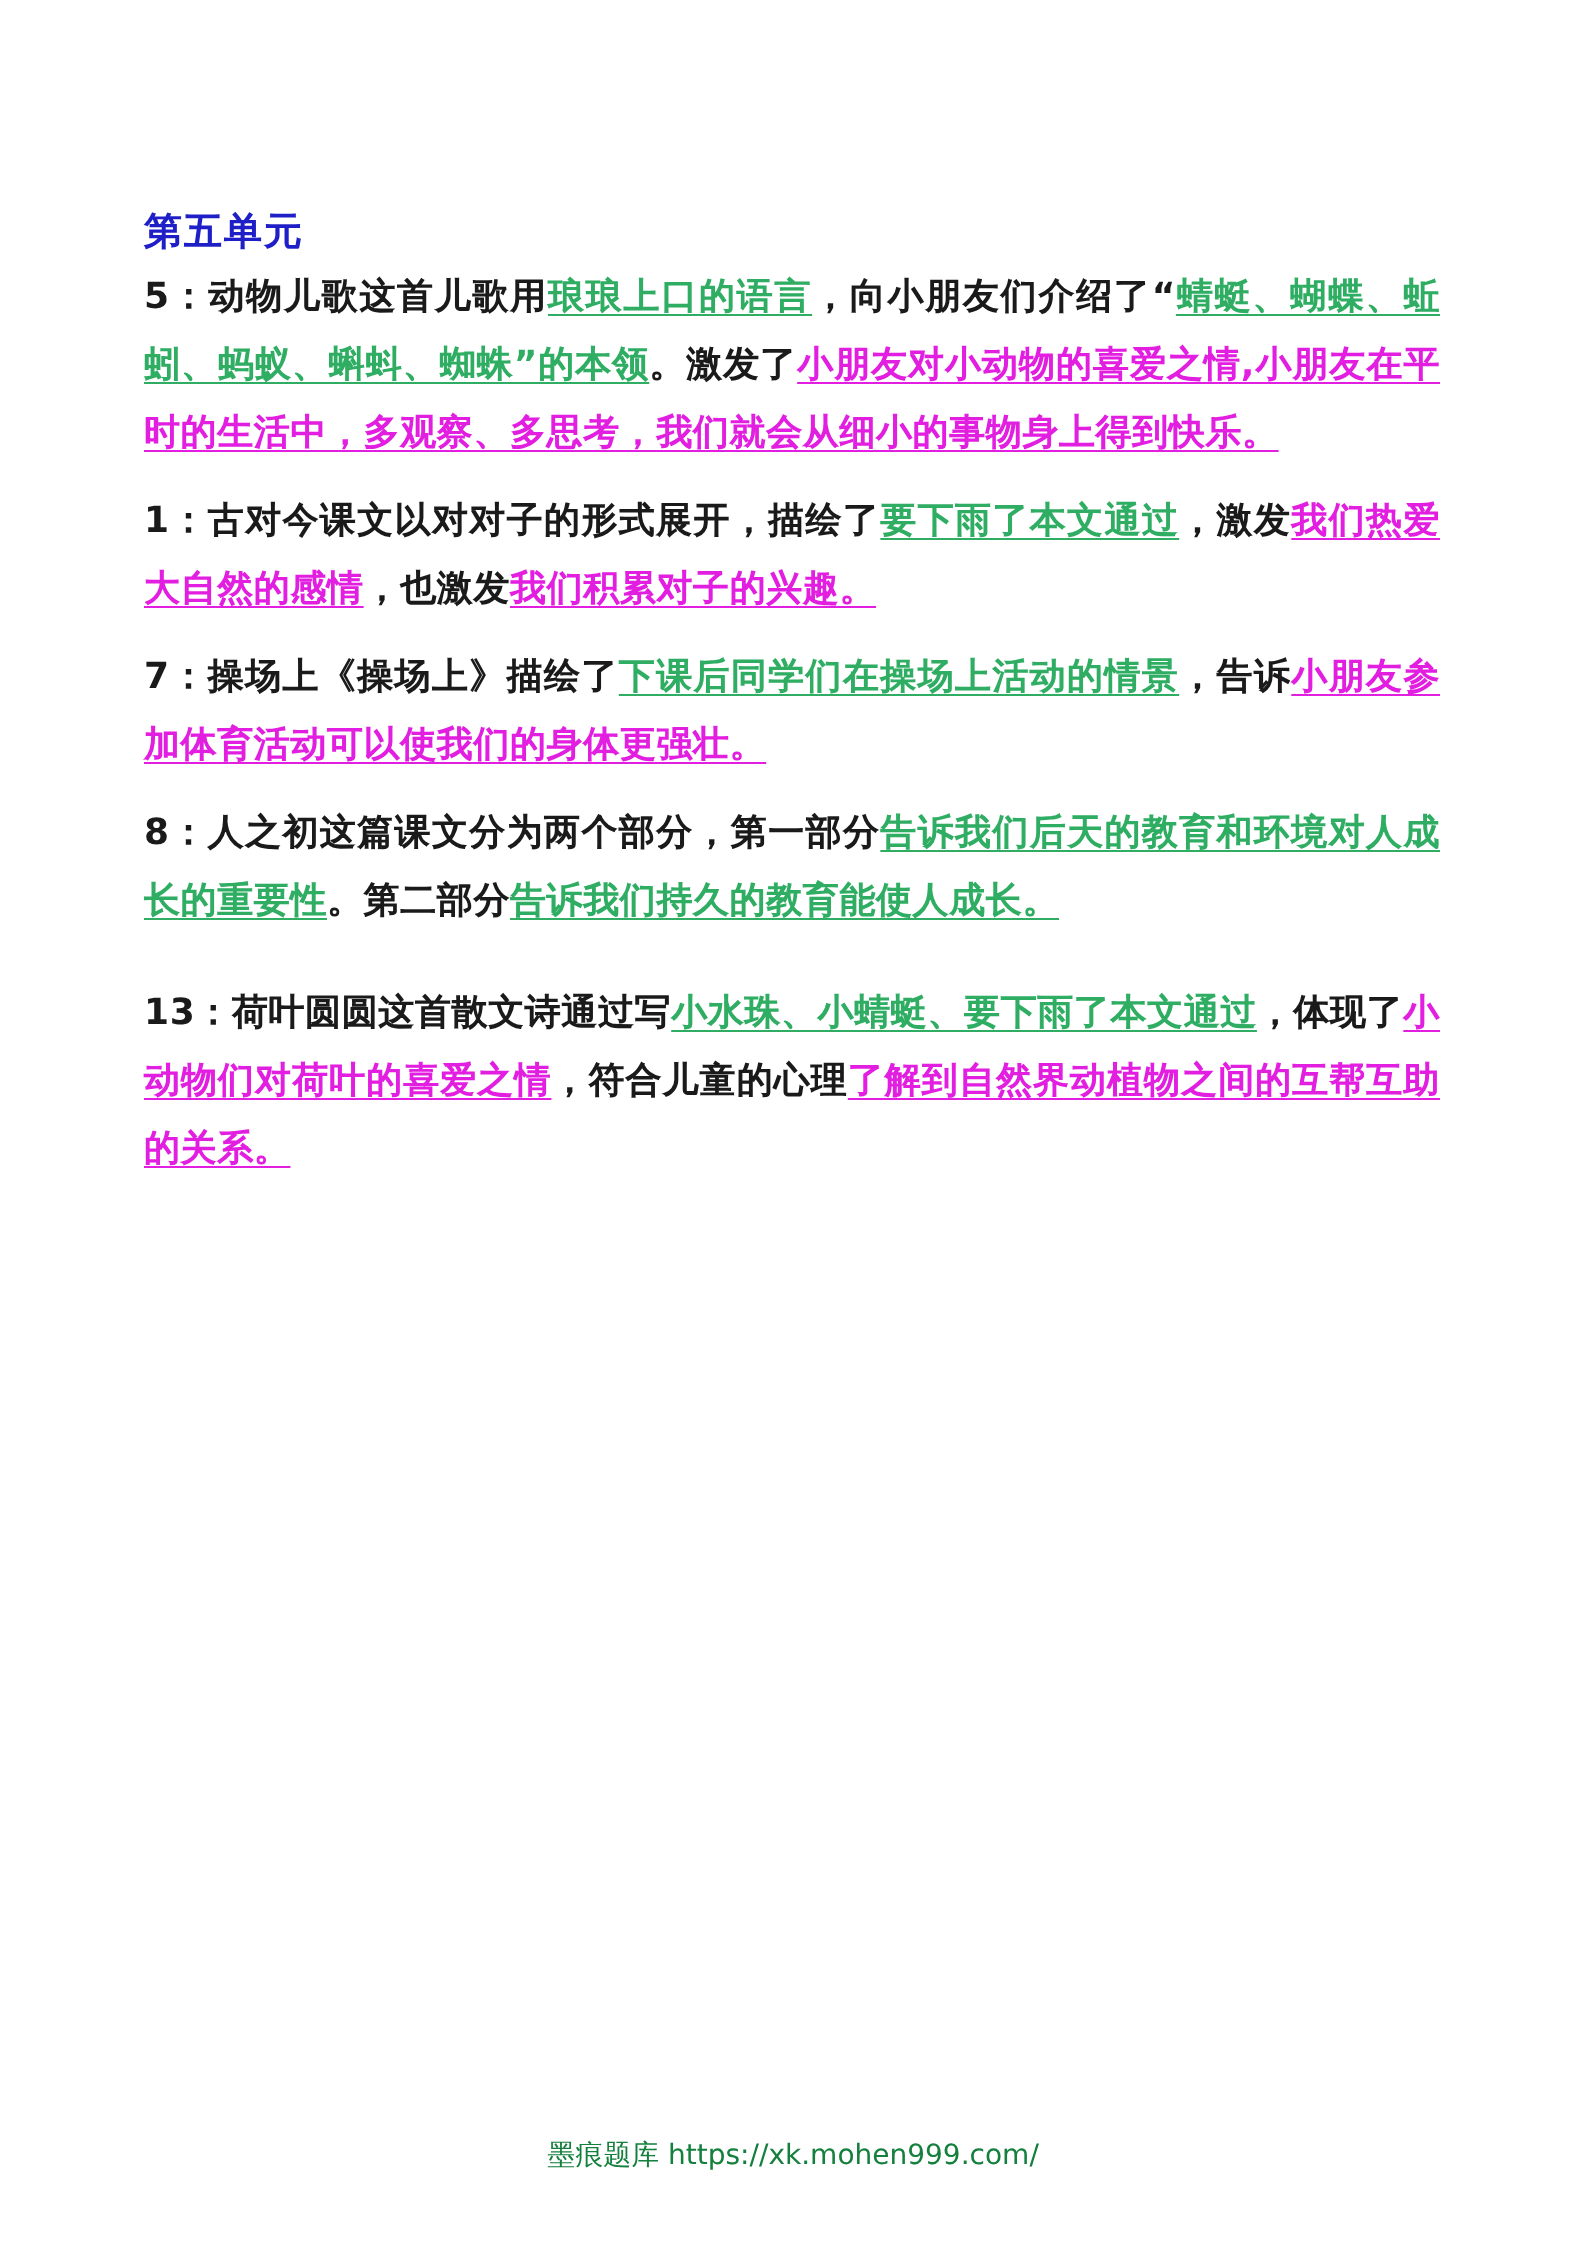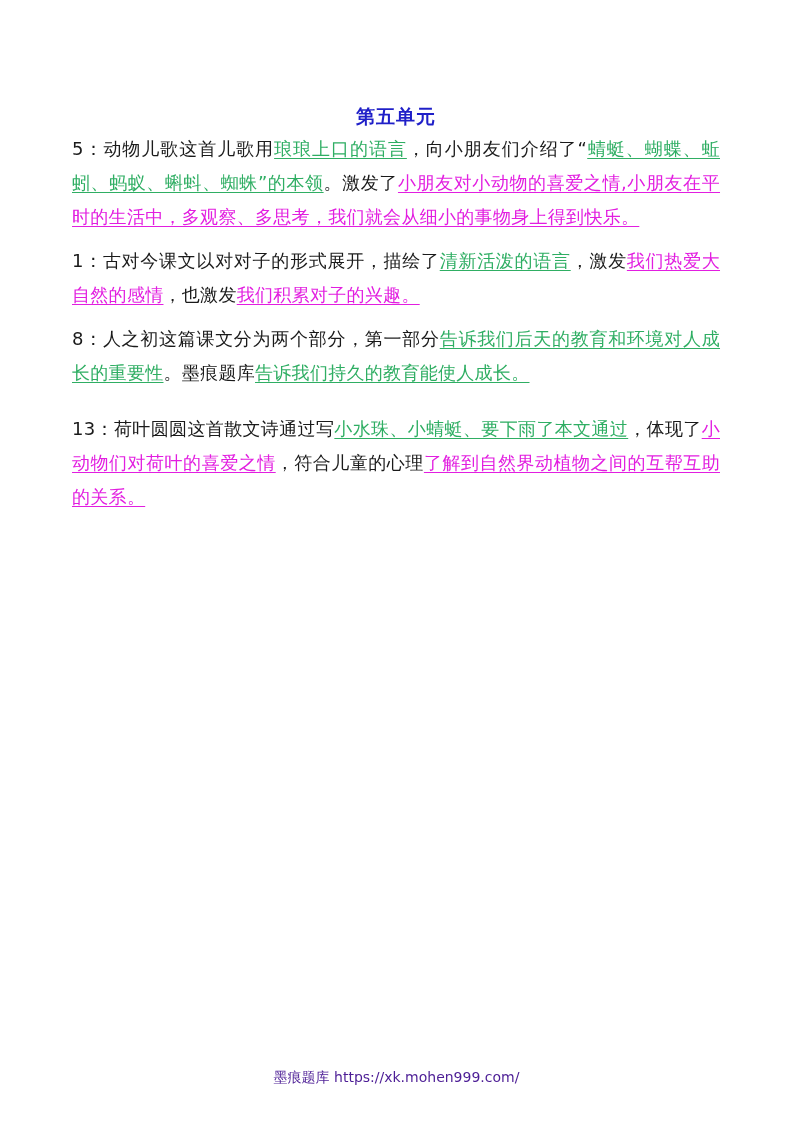--- a/index.html
+++ b/index.html
@@ -1,36 +1,37 @@
 <!DOCTYPE html>
 <html><head>
 <meta charset="utf-8">
 <style>
   html, body { margin: 0; padding: 0; background: #ffffff; }
   body { width: 793px; height: 1122px; position: relative; overflow: hidden;
     font-family: "DejaVu Sans", "Liberation Sans", sans-serif; color: #1a1a1a; }
   .page { position: absolute; left: 72px; top: 100px; width: 648px; }
-  .unit-title { text-align: center; color: #1f1fc8; font-weight: bold; font-size: 19px;
+  .unit-title { text-align: left; color: #1f1fc8; font-weight: bold; font-size: 19px;
     line-height: 32px; margin: 0; letter-spacing: 1px; }
-  .para { font-size: 18px; line-height: 34px; margin: 0 0 10px 0; text-align: justify; letter-spacing: 0.3px; }
+  .para { font-size: 18px; line-height: 34px; margin: 0 0 10px 0; text-align: justify; letter-spacing: 0.3px; font-weight: bold; }
   .g { color: #2fae63; text-decoration: underline; text-decoration-color: #2fae63; text-underline-offset: 3px; }
   .m { color: #e21ee0; text-decoration: underline; text-decoration-color: #e21ee0; text-underline-offset: 3px; }
   .t { color: #1a1a1a; }
   .u6 { margin-top: 22px; }
   .footer { position: absolute; top: 1069px; left: 0; width: 793px; text-align: center;
-    font-size: 14px; color: #4c1d95; font-family: "DejaVu Sans", sans-serif; }
+    font-size: 14px; color: #15803d; font-family: "DejaVu Sans", sans-serif; }
 </style>
 </head>
 <body>
 
 <div class="page">
   <div>
     <h2 class="unit-title">第五单元</h2>
     <p class="para"><span class="t">5：动物儿歌这首儿歌用</span><span class="g">琅琅上口的语言</span><span class="t">，向小朋友们介绍了“</span><span class="g">蜻蜓、蝴蝶、蚯蚓、蚂蚁、蝌蚪、蜘蛛”的本领</span><span class="t">。激发了</span><span class="m">小朋友对小动物的喜爱之情,小朋友在平时的生活中，多观察、多思考，我们就会从细小的事物身上得到快乐。</span></p>
-    <p class="para"><span class="t">1：古对今课文以对对子的形式展开，描绘了</span><span class="g">清新活泼的语言</span><span class="t">，激发</span><span class="m">我们热爱大自然的感情</span><span class="t">，也激发</span><span class="m">我们积累对子的兴趣。</span></p>
-    <p class="para"><span class="t">8：人之初这篇课文分为两个部分，第一部分</span><span class="g">告诉我们后天的教育和环境对人成长的重要性</span><span class="t">。墨痕题库</span><span class="g">告诉我们持久的教育能使人成长。</span></p>
+    <p class="para"><span class="t">1：古对今课文以对对子的形式展开，描绘了</span><span class="g">要下雨了本文通过</span><span class="t">，激发</span><span class="m">我们热爱大自然的感情</span><span class="t">，也激发</span><span class="m">我们积累对子的兴趣。</span></p>
+    <p class="para"><span class="t">7：操场上《操场上》描绘了</span><span class="g">下课后同学们在操场上活动的情景</span><span class="t">，告诉</span><span class="m">小朋友参加体育活动可以使我们的身体更强壮。</span></p>
+    <p class="para"><span class="t">8：人之初这篇课文分为两个部分，第一部分</span><span class="g">告诉我们后天的教育和环境对人成长的重要性</span><span class="t">。第二部分</span><span class="g">告诉我们持久的教育能使人成长。</span></p>
   </div>
   <div class="u6">
     <p class="para"><span class="t">13：荷叶圆圆这首散文诗通过写</span><span class="g">小水珠、小蜻蜓、要下雨了本文通过</span><span class="t">，体现了</span><span class="m">小动物们对荷叶的喜爱之情</span><span class="t">，符合儿童的心理</span><span class="m">了解到自然界动植物之间的互帮互助的关系。</span></p>
   </div>
 </div>
 
 <div class="footer">墨痕题库 https://xk.mohen999.com/</div>
 
 </body></html>

